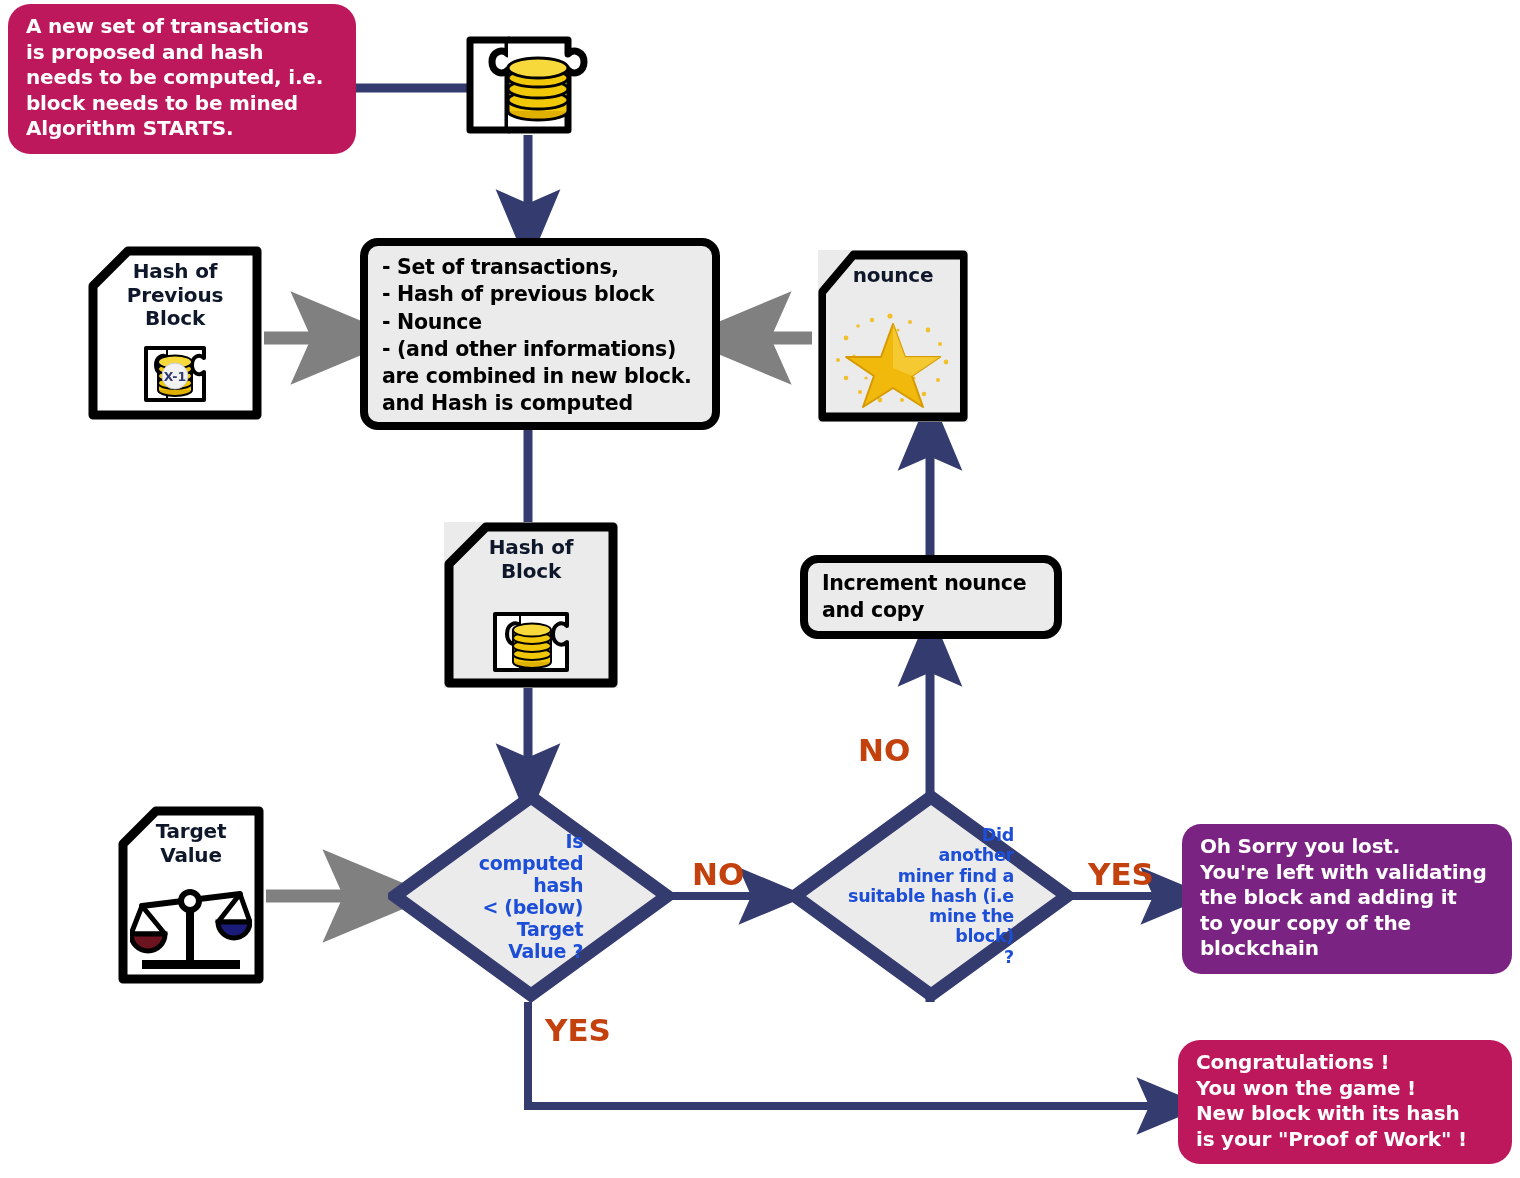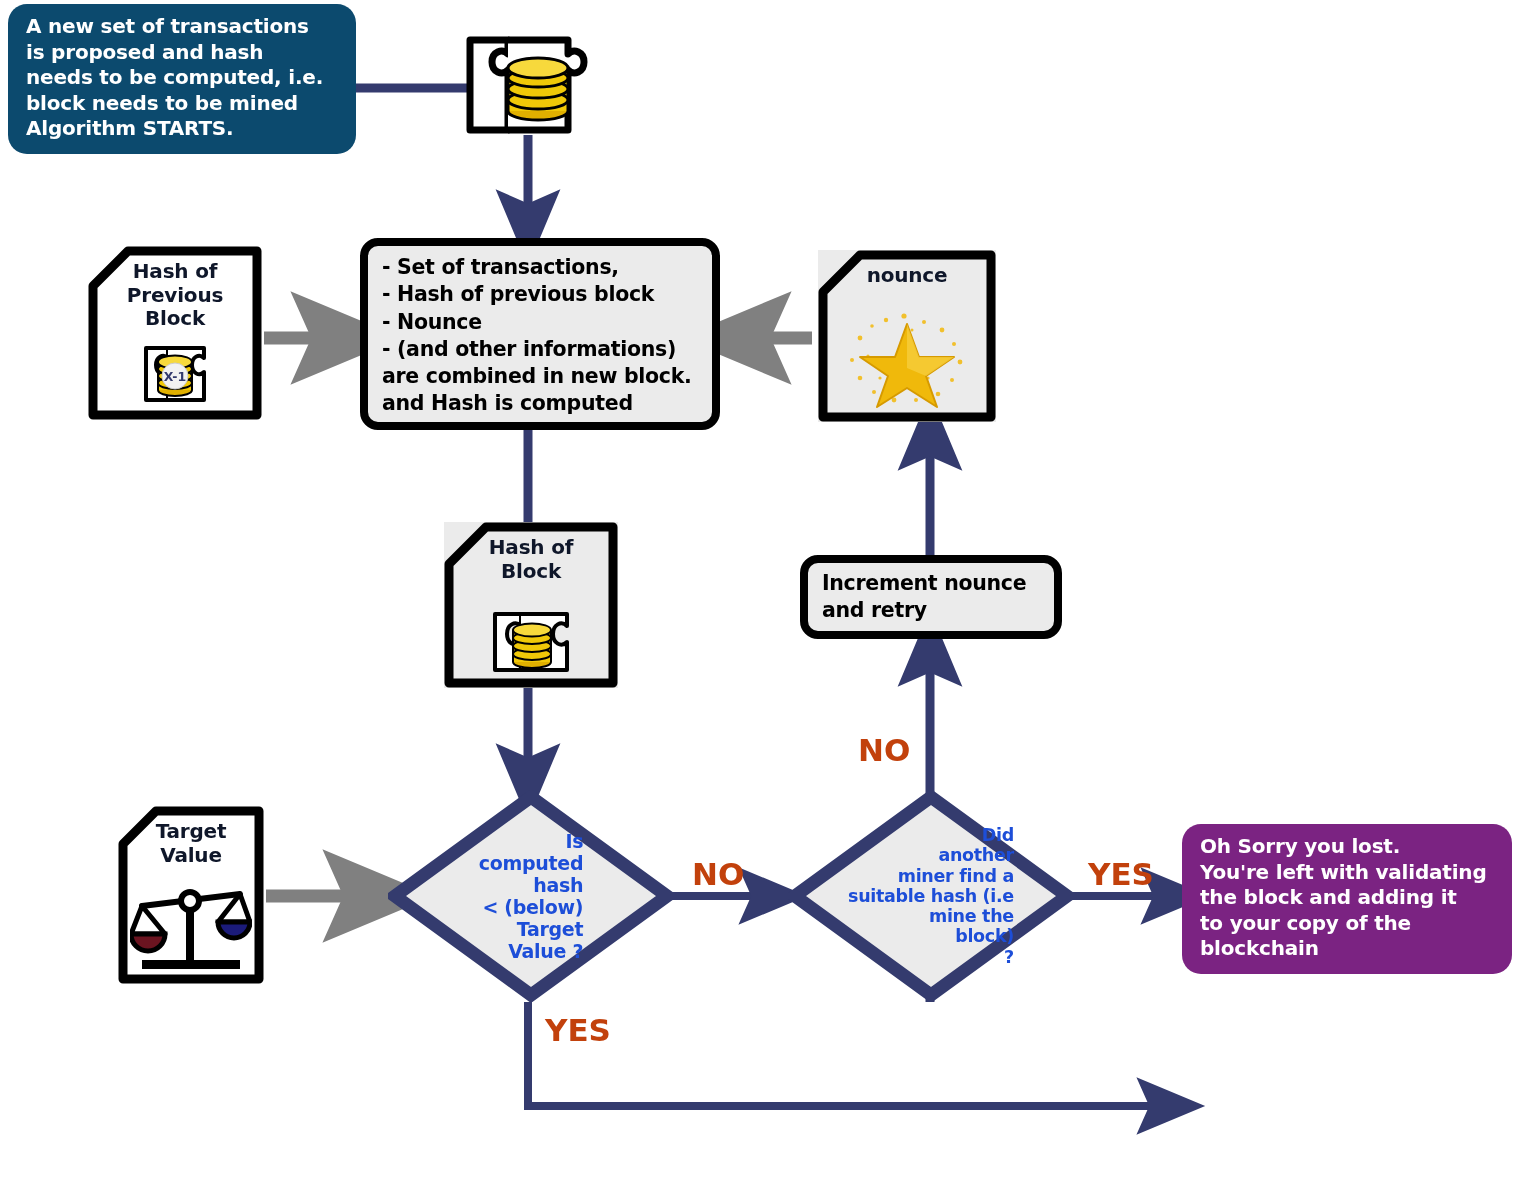--- a/index.html
+++ b/index.html
@@ -33,21 +33,21 @@
   .callout {
     border-radius: 22px;
     color: #ffffff;
     font-weight: bold;
     font-size: 20px;
     line-height: 1.28;
     padding: 10px 16px 12px 18px;
     white-space: pre-line;
     letter-spacing: -0.2px;
   }
-  .callout-navy { background: #0c4a6e; border-radius: 19px; }
+  .callout-navy { background: #be185d; }
   .callout-purple { background: #7b2382; }
 
   
   .process {
     background: #ebebeb;
     border: 8px solid #000000;
     border-radius: 18px;
     color: #000000;
     font-weight: bold;
     font-size: 20.5px;
@@ -212,21 +212,21 @@
     </div>
   </div>
 
   <div class="node process" style="left:360px; top:238px; width:360px; height:192px;">- Set of transactions,
 - Hash of previous block
 - Nounce
 - (and other informations)
 are combined in new block.
 and Hash is computed</div>
 
-  <div class="node doc" style="left:818px; top:250px; width:178px; height:172px;">
+  <div class="node doc" style="left:818px; top:250px; width:150px; height:172px;">
     <svg class="doc-shape" viewBox="0 0 178 172" preserveAspectRatio="none">
       <path d="M42,5 L173,5 L173,167 L5,167 L5,42 Z" fill="#ebebeb" stroke="#000000" stroke-width="9" stroke-linejoin="round"></path>
     </svg>
     <div class="doc-label">nounce</div>
     <div class="doc-icon" style="top:58px;">
       <svg width="130" height="104" viewBox="0 0 130 104">
         <g fill="#f3b90c" opacity="0.85">
           <circle cx="18" cy="30" r="2.4"></circle>
             <circle cx="30" cy="18" r="1.8"></circle>
           <circle cx="44" cy="12" r="2.2"></circle>
@@ -271,21 +271,21 @@
           <ellipse cx="53" cy="46" rx="19" ry="6" fill="#f0c808" stroke="#000" stroke-width="2"></ellipse>
           <ellipse cx="53" cy="38" rx="19" ry="6" fill="#f0c808" stroke="#000" stroke-width="2"></ellipse>
           <ellipse cx="53" cy="30" rx="19" ry="6" fill="#f0c808" stroke="#000" stroke-width="2"></ellipse>
           <ellipse cx="53" cy="22" rx="19" ry="6.5" fill="#f7d93c" stroke="#000" stroke-width="2"></ellipse>
         </g>
       </svg>
     </div>
   </div>
 
   <div class="node process" style="left:800px; top:555px; width:262px; height:84px; display:flex; align-items:center;">Increment nounce
-and retry</div>
+and copy</div>
 
   <div class="node doc white" style="left:118px; top:806px; width:146px; height:178px;">
     <svg class="doc-shape" viewBox="0 0 146 178" preserveAspectRatio="none">
       <path d="M38,5 L141,5 L141,173 L5,173 L5,38 Z" fill="#ffffff" stroke="#000000" stroke-width="9" stroke-linejoin="round"></path>
     </svg>
     <div class="doc-label">Target
 Value</div>
     <div class="doc-icon" style="top:70px;">
       <svg width="122" height="96" viewBox="0 0 122 96">
         <rect x="12" y="84" width="98" height="9" fill="#000000"></rect>
@@ -332,14 +332,18 @@
   <div class="edge-label" style="left:545px; top:1012px;">YES</div>
 
   <div class="edge-label" style="left:858px; top:732px;">NO</div>
 
   <div class="node callout callout-purple" style="left:1182px; top:824px; width:330px;border-radius:19px;">Oh Sorry you lost.
 You're left with validating
 the block and adding it
 to your copy of the
 blockchain</div>
 
+  <div class="node callout callout-navy" style="left:1178px; top:1040px; width:334px;">Congratulations !
+You won the game !
+New block with its hash
+is your "Proof of Work" !</div>
 
 </div>
 
 </body></html>

